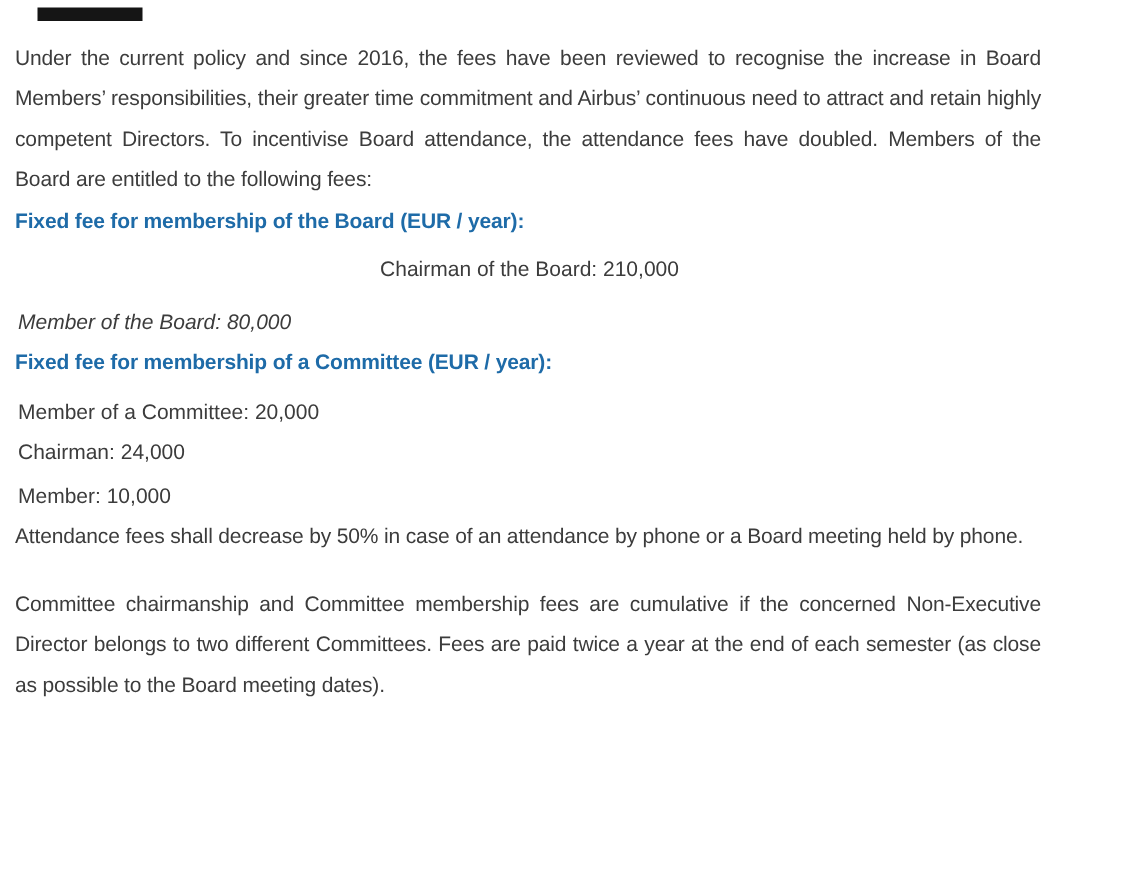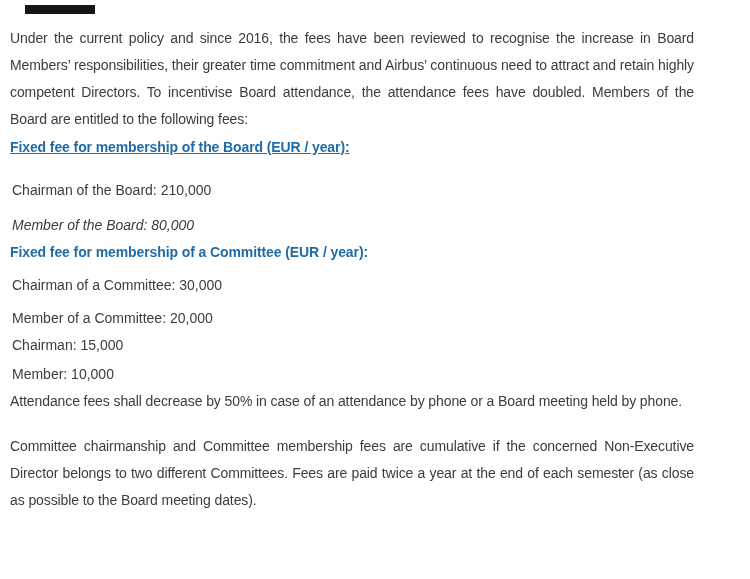--- a/index.html
+++ b/index.html
@@ -41,22 +41,22 @@
   }
   .heading {
     color: #1e6ba8;
     font-weight: bold;
     letter-spacing: -0.1px;
   }
   .fee {
     padding-left: 2px;
   }
   .p-intro  { padding-top: 25px; }
-  .h-board  { margin-top: 1px; text-decoration: underline; }
-  .i-board1 { margin-top: 16px; }
+  .h-board  { margin-top: 1px; }
+  .i-board1 { margin-top: 5px; text-align: center; }
   .i-board2 { margin-top: 8px; font-style: italic; }
   .h-comm   { margin-top: 0; }
   .i-comm1  { margin-top: 6px; }
   .i-comm2  { margin-top: 6px; }
   .h-att    { margin-top: 0; }
   .i-att1   { margin-top: 0; }
   .i-att2   { margin-top: 2px; }
   .p-phone  { }
   .p-cumul  { margin-top: 18px; }
 </style>
@@ -70,26 +70,25 @@
   <p class="para p-intro">Under the current policy and since 2016, the fees have been reviewed to recognise the increase in Board Members’ responsibilities, their greater time commitment and Airbus’ continuous need to attract and retain highly competent Directors. To incentivise Board attendance, the attendance fees have doubled. Members of the Board are entitled to the following fees:</p>
 
   <h3 class="heading h-board">Fixed fee for membership of the Board (EUR / year):</h3>
 
   <p class="fee i-board1">Chairman of the Board: 210,000</p>
 
   <p class="fee i-board2">Member of the Board: 80,000</p>
 
   <h3 class="heading h-comm">Fixed fee for membership of a Committee (EUR / year):</h3>
 
-  <p class="fee i-comm1">Chairman of a Committee: 30,000</p>
 
   <p class="fee i-comm2">Member of a Committee: 20,000</p>
 
 
-  <p class="fee i-att1">Chairman: 15,000</p>
+  <p class="fee i-att1">Chairman: 24,000</p>
 
   <p class="fee i-att2">Member: 10,000</p>
 
   <p class="para p-phone">Attendance fees shall decrease by 50% in case of an attendance by phone or a Board meeting held by phone.</p>
 
   <p class="para p-cumul">Committee chairmanship and Committee membership fees are cumulative if the concerned Non-Executive Director belongs to two different Committees. Fees are paid twice a year at the end of each semester (as close as possible to the Board meeting dates).</p>
 
 </div>
 
 </body></html>

